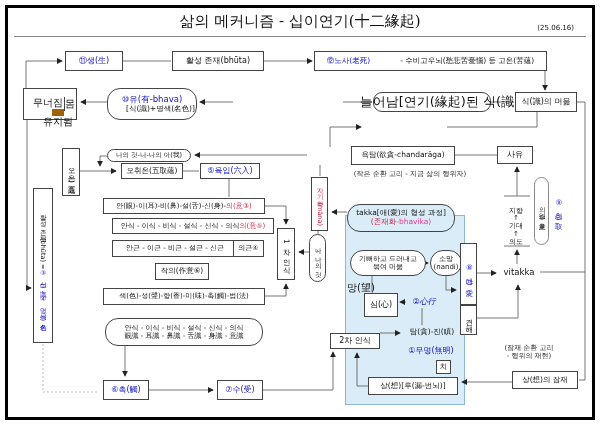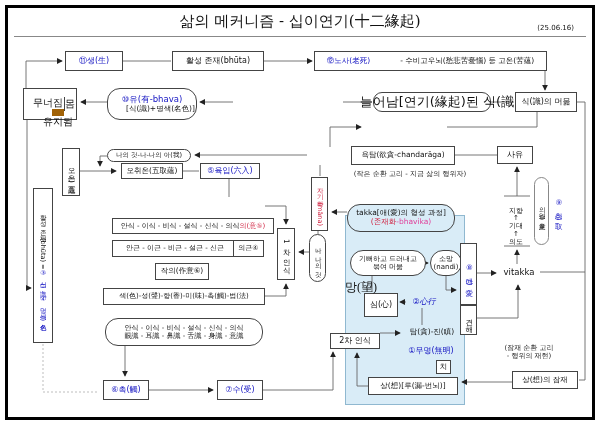--- a/index.html
+++ b/index.html
@@ -142,20 +142,24 @@
     </div>
   <div class="bx blue" style="left:200px;top:163px;width:60px;height:16px;text-align:right;">
       <span>⑤육입(六入)</span>
     </div>
 
   <div class="bx vert" style="left:33px;top:188px;width:20px;height:155px;font-size:6.5px;line-height:1;">
     <span>활성 존재(bhūta) =</span>
       <span class="blue"> ③식(識) - ④명색(名色)</span>
   </div>
 
+  <div class="bx" style="left:103px;top:198px;width:162px;height:16px;font-size:7px;">
+    <span>안(眼)-이(耳)-비(鼻)-설(舌)-신(身)-</span>
+      <span class="red">의(意③)</span>
+  </div>
   <div class="bx" style="left:112px;top:218px;width:162px;height:16px;font-size:7px;">
     <span>안식 - 이식 - 비식 - 설식 - 신식 - 의식 </span>
       <span class="red">의(意⑤)</span>
   </div>
   <div class="bx" style="left:112px;top:240px;width:126px;height:17px;font-size:7px;">
       <span>안근 - 이근 - 비근 - 설근 - 신근</span>
     </div>
   <div class="bx" style="left:233px;top:240px;width:31px;height:17px;font-size:7px;">
       <span>의근④</span>
     </div>
@@ -192,21 +196,21 @@
     <span><span class="red">(존재화</span><span class="pink">-bhavika)</span></span>
   </div>
   <div class="bx col" style="left:350px;top:250px;width:76px;height:26px;font-size:7px;">
     <span>기뻐하고 드러내고</span>
     <span>묶여 머묾</span>
   </div>
   <div class="bx col" style="left:430px;top:250px;width:32px;height:26px;font-size:7px;">
     <span>소망</span>
     <span>(nandi)</span>
   </div>
-  <div class="bx nb" style="left:348px;top:283px;width:26px;height:10px;font-size:12px;z-index:4;font-family:Liberation Serif, serif;">
+  <div class="bx nb" style="left:348px;top:283px;width:26px;height:10px;font-size:10px;z-index:4;">
       <span>망(望)</span>
     </div>
   <div class="bx" style="left:364px;top:293px;width:34px;height:24px;">
       <span>심(心)</span>
     </div>
   <div class="bx nb blue" style="left:406px;top:296px;width:36px;height:12px;font-size:8px;font-style:italic;">
       <span>②心行</span>
     </div>
   <div class="bx nb" style="left:404px;top:326px;width:56px;height:12px;font-size:7.5px;">
       <span>탐(貪)-진(瞋)</span>

